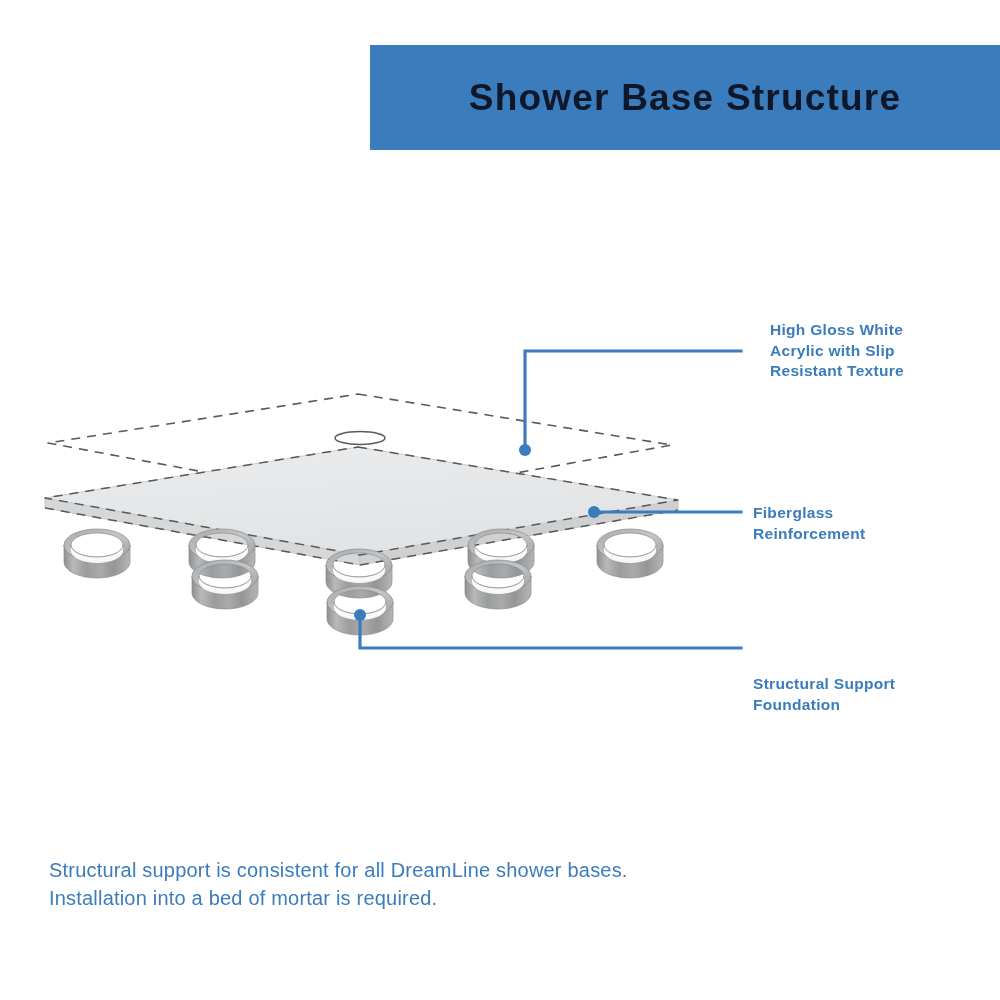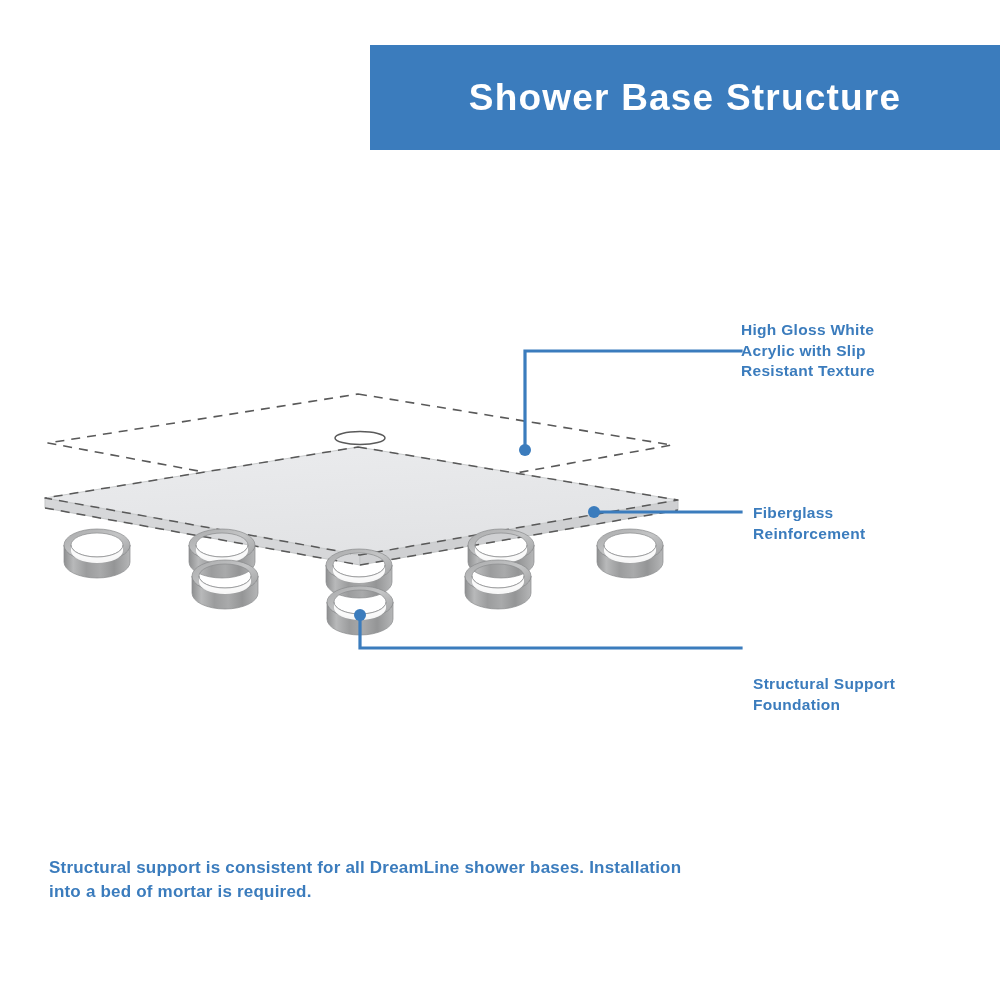--- a/index.html
+++ b/index.html
@@ -22,21 +22,21 @@
     left: 370px;
     top: 45px;
     width: 630px;
     height: 105px;
     background: #3b7cbd;
     display: flex;
     align-items: center;
     justify-content: center;
   }
   #title-text {
-    color: #ffffff;
+    color: #0f172a;
     font-size: 37px;
     font-weight: bold;
     letter-spacing: 1.2px;
     white-space: nowrap;
   }
 
   
   #diagram-stage {
     position: absolute;
     left: 0;
@@ -50,33 +50,33 @@
   
   .callout-label {
     position: absolute;
     color: #3b7cbd;
     font-size: 15.5px;
     font-weight: bold;
     line-height: 1.33;
     letter-spacing: 0.3px;
     white-space: pre-line;
   }
-  #callout-label-acrylic { left: 741px; top: 320px; }
+  #callout-label-acrylic { left: 770px; top: 320px; }
   #callout-label-fiberglass { left: 753px; top: 503px; }
   #callout-label-support { left: 753px; top: 630px; margin-top: 44px; }
 
   
   #caption-block {
     position: absolute;
     left: 49px;
     top: 856px;
     width: 640px;
     color: #3b7cbd;
-    font-size: 17px;
-    font-weight: bold;
+    font-size: 20px;
+    font-weight: normal;
     line-height: 1.42;
     letter-spacing: 0.2px;
     white-space: pre-line;
   }
 </style>
 </head>
 <body>
 
 <div id="title-banner">
   <div id="title-text">Shower Base Structure</div>

